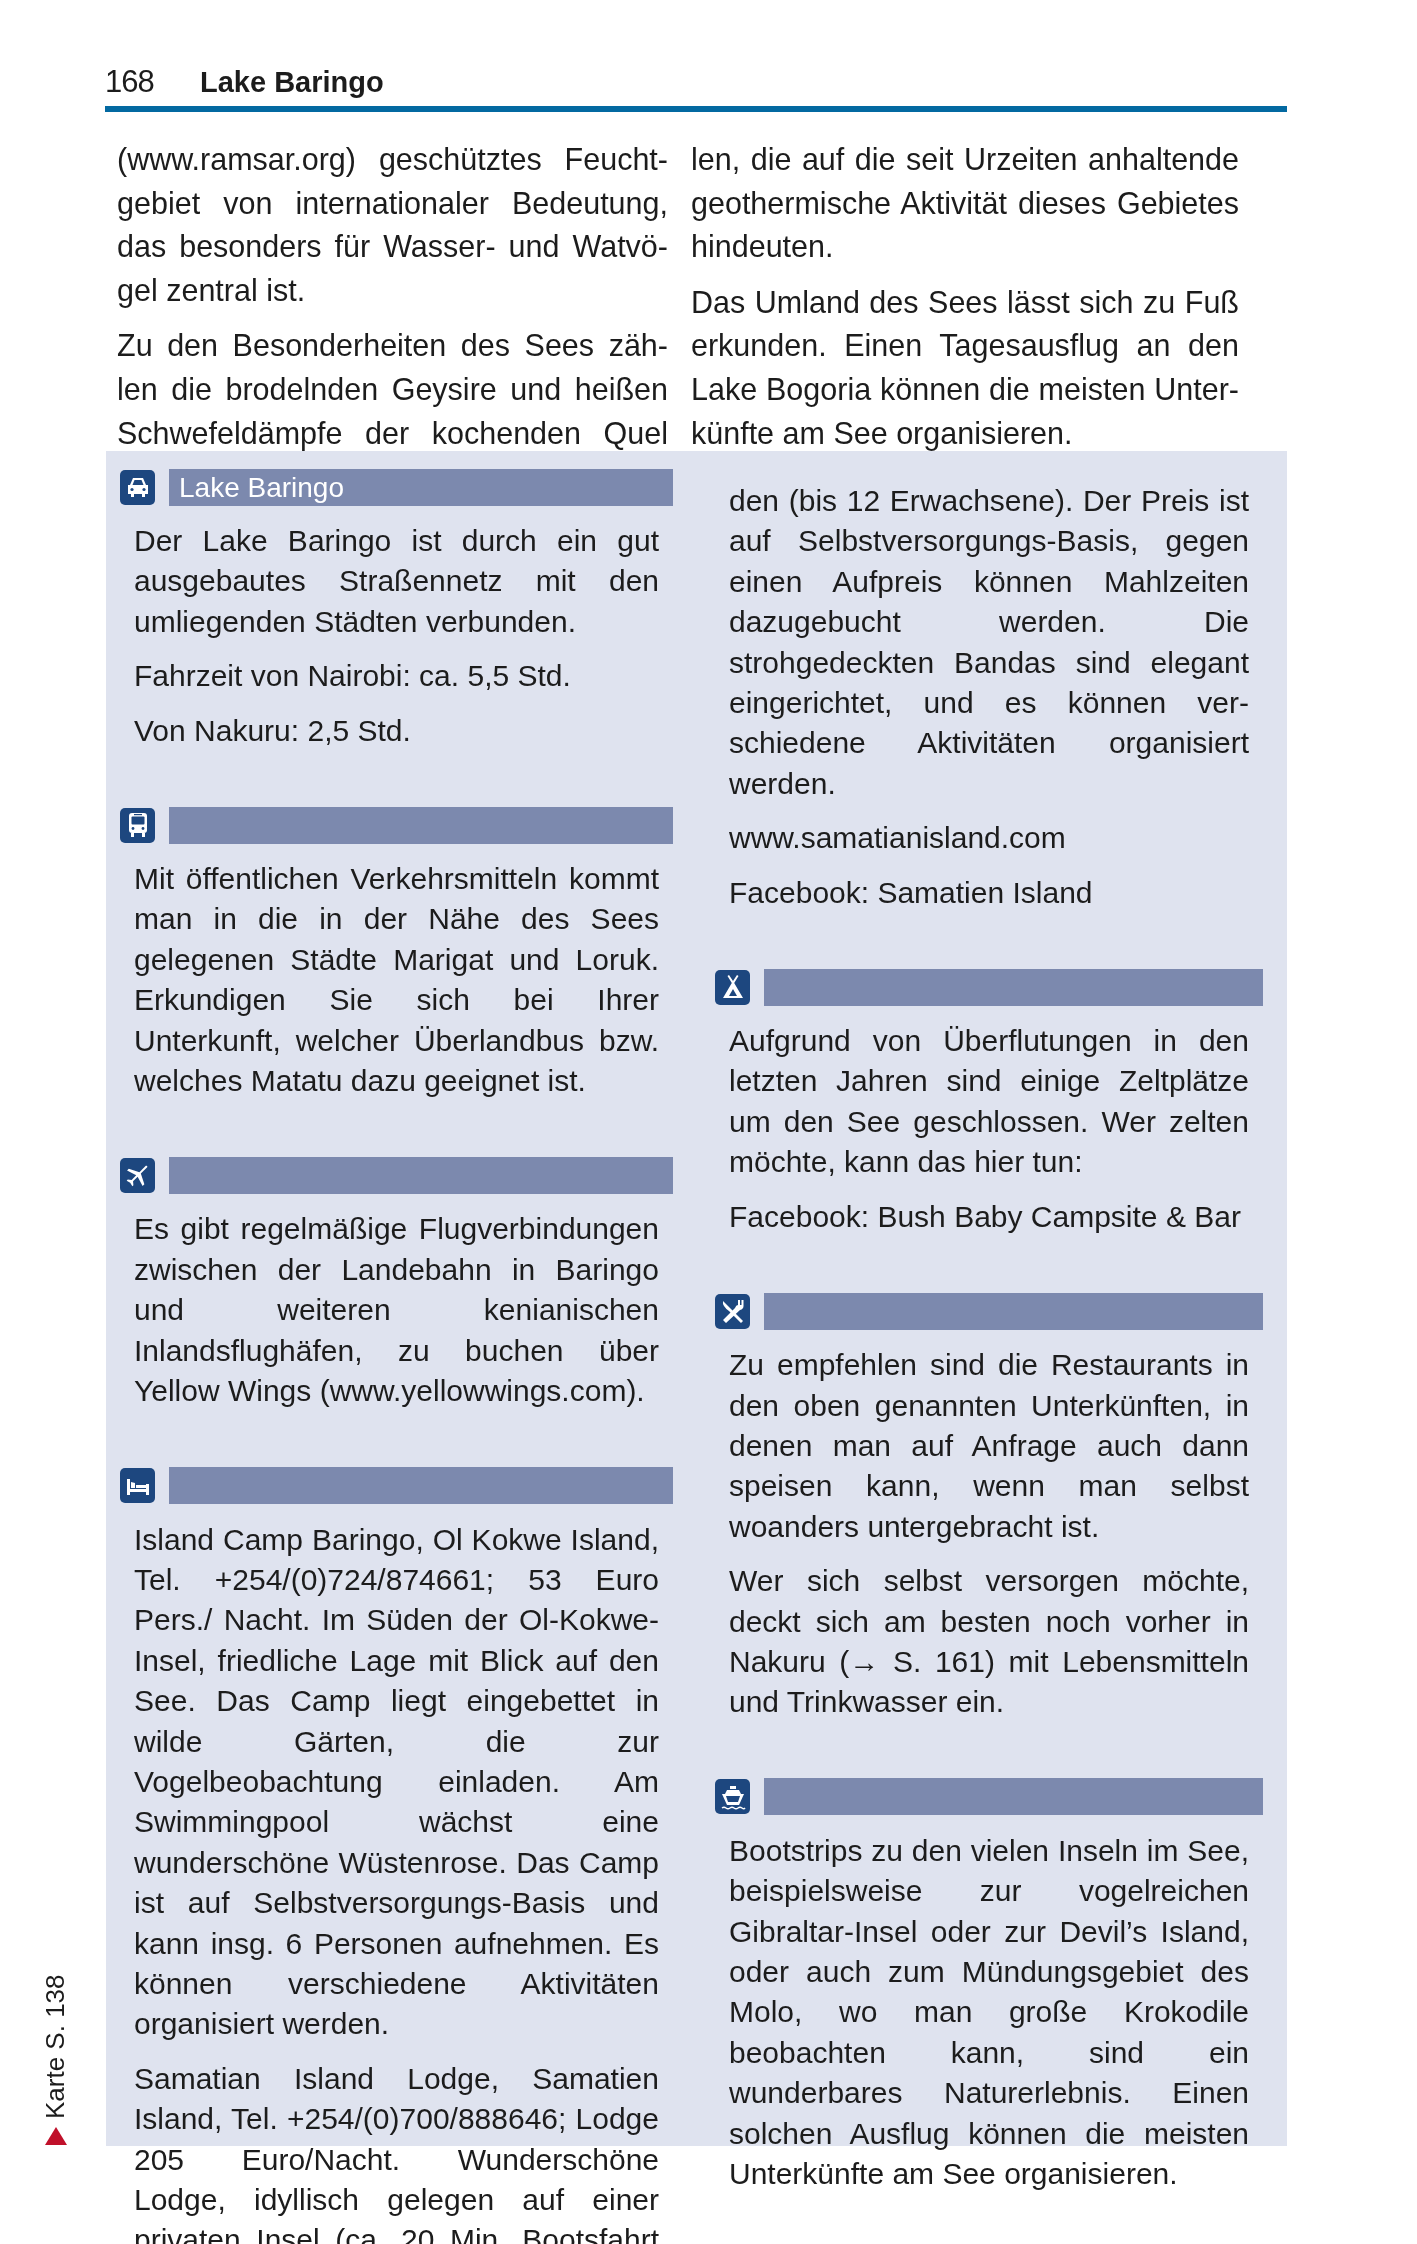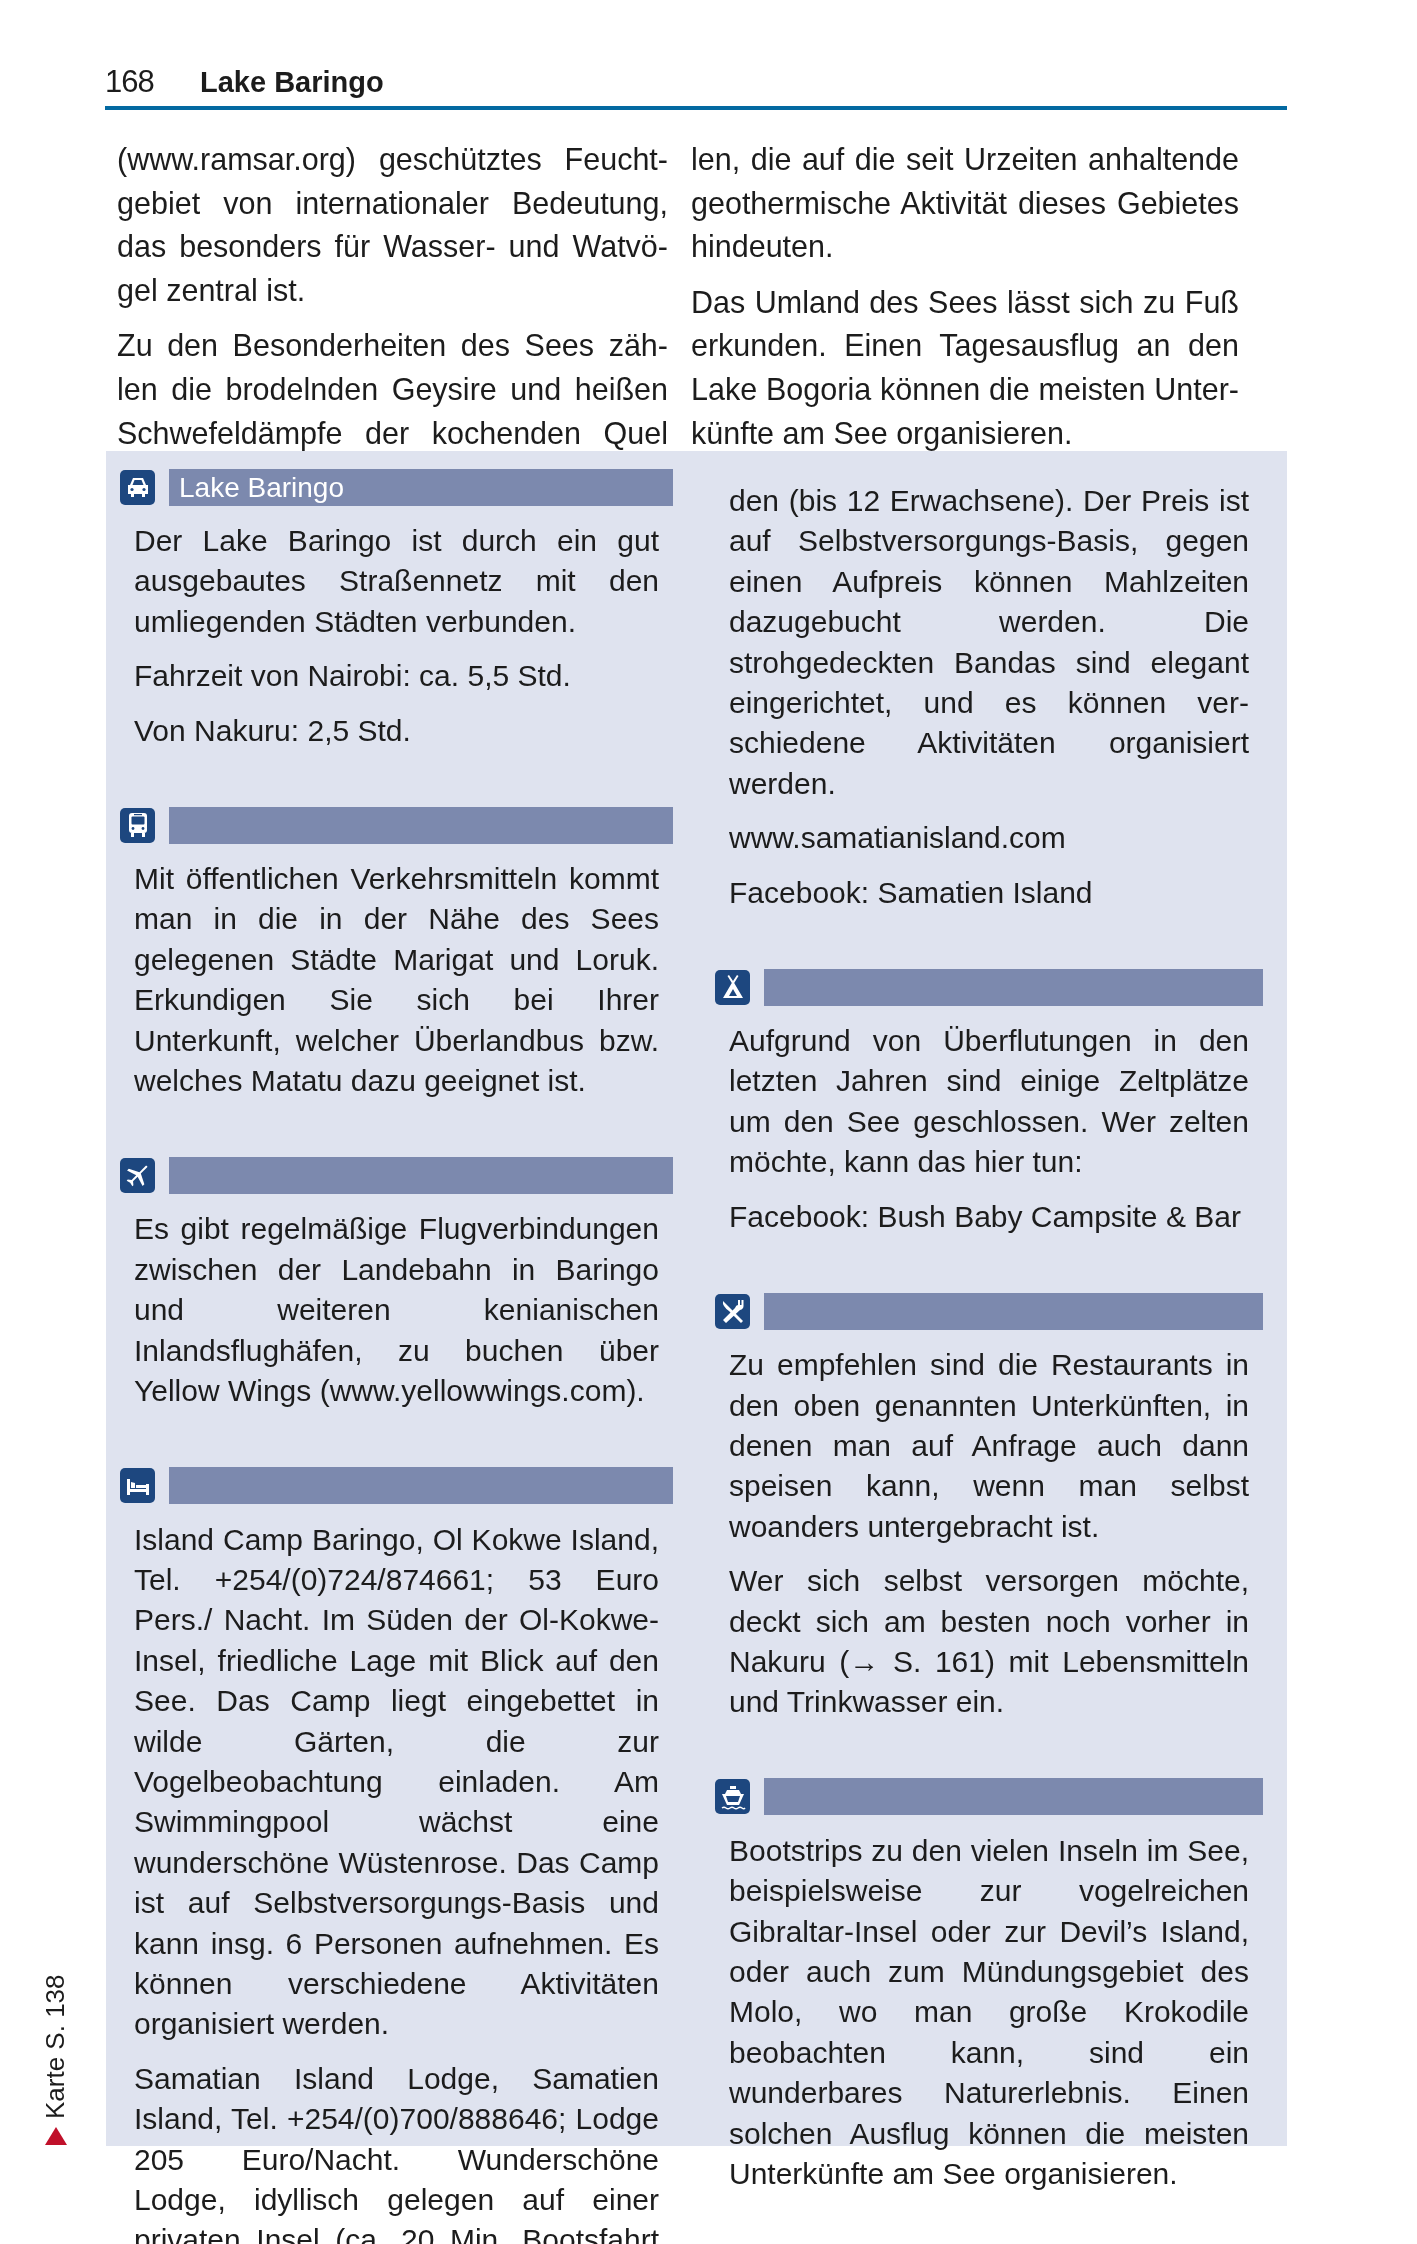--- a/index.html
+++ b/index.html
@@ -1,20 +1,20 @@
 <!DOCTYPE html>
 <html><head>
 <meta charset="utf-8">
 <style>
   html, body { margin: 0; padding: 0; }
   body {
     width: 1417px; height: 2244px; background: #ffffff; position: relative; overflow: hidden;
     font-family: "Liberation Sans", "DejaVu Sans", sans-serif; color: #1c1c1c;
   }
-  .running-head { position: absolute; left: 105px; top: 62px; width: 1182px; height: 44px; border-bottom: 4px solid #0369a1; }
+  .running-head { position: absolute; left: 105px; top: 62px; width: 1182px; height: 44px; border-bottom: 6px solid #0369a1; }
   .page-num { position: absolute; left: 0; top: 2px; font-size: 31px; font-weight: 400; letter-spacing: -1px; }
   .head-title { position: absolute; left: 95px; top: 4px; font-size: 29px; font-weight: 700; }
 
   .col { position: absolute; font-size: 30.5px; line-height: 43.6px; text-align: justify; hyphens: manual; }
   .col p { margin: 12px; }
   .top-left { left: 105px; top: 126px; width: 575px; }
   .top-right { left: 679px; top: 126px; width: 572px; }
 
   .infobox { position: absolute; left: 106px; top: 451px; width: 1181px; height: 1695px; background: #dfe3ef; }
   .bcol { position: absolute; font-size: 30px; line-height: 40.4px; text-align: justify; }

